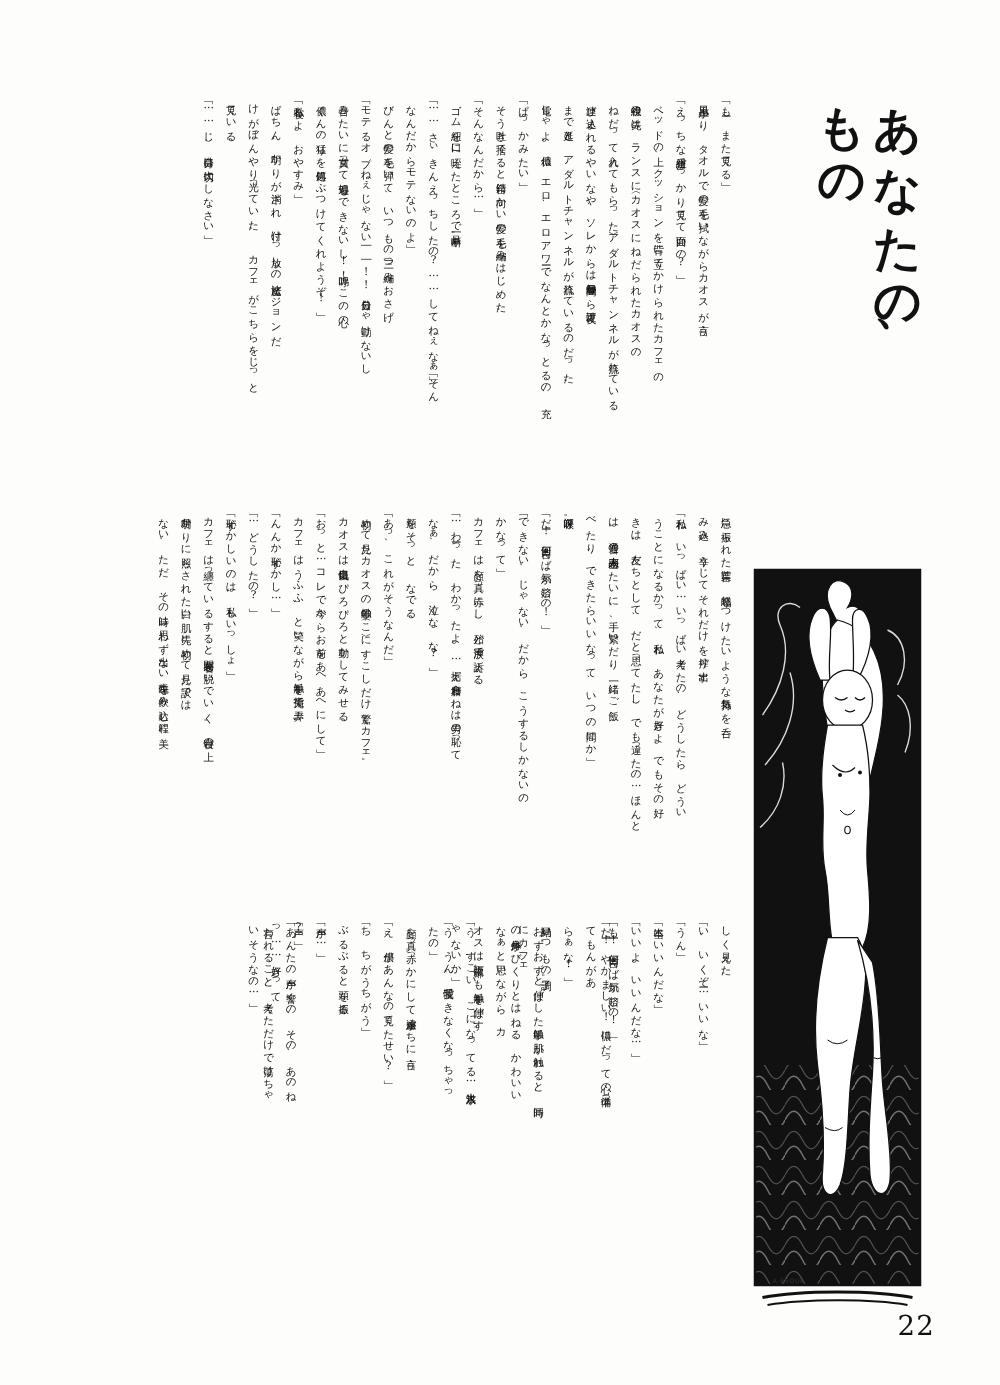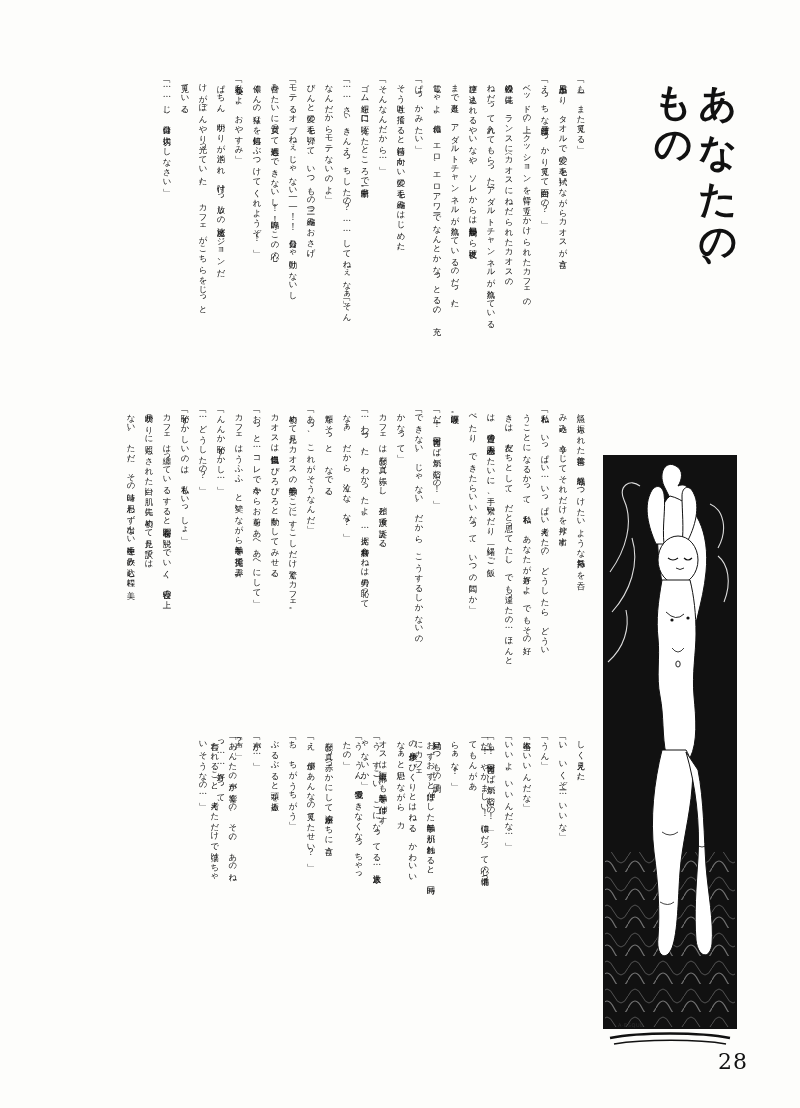--- a/index.html
+++ b/index.html
@@ -240,15 +240,15 @@
 
       <rect x="4" y="4" width="132" height="572" fill="none" stroke="#111" stroke-width="2"></rect>
 
       <path d="M10 586 C 40 580, 100 580, 130 586" fill="none" stroke="#111" stroke-width="2.4"></path>
       <path d="M14 592 C 44 587, 98 587, 126 592" fill="none" stroke="#111" stroke-width="1.6"></path>
     </svg>
   </div>
 
   <div class="sig">A-ESQUE</div>
 
-  <div class="page-number">28</div>
+  <div class="page-number">22</div>
 
 </div>
 
 </body></html>

